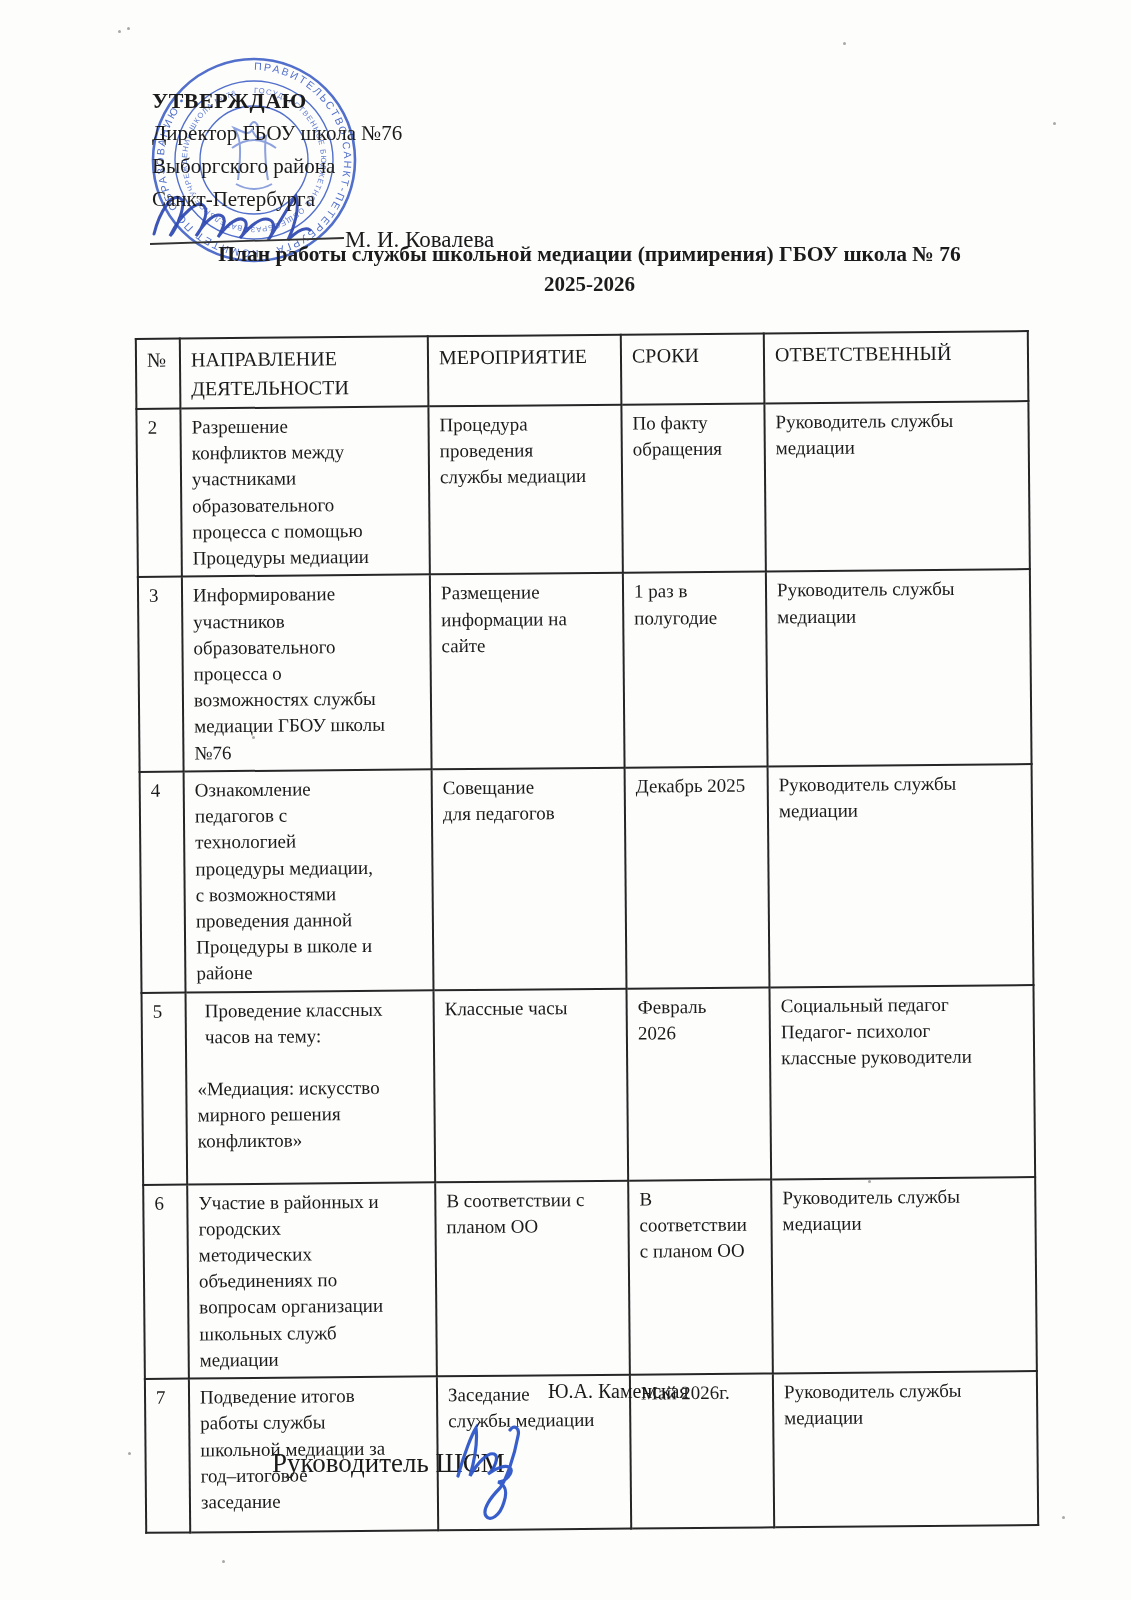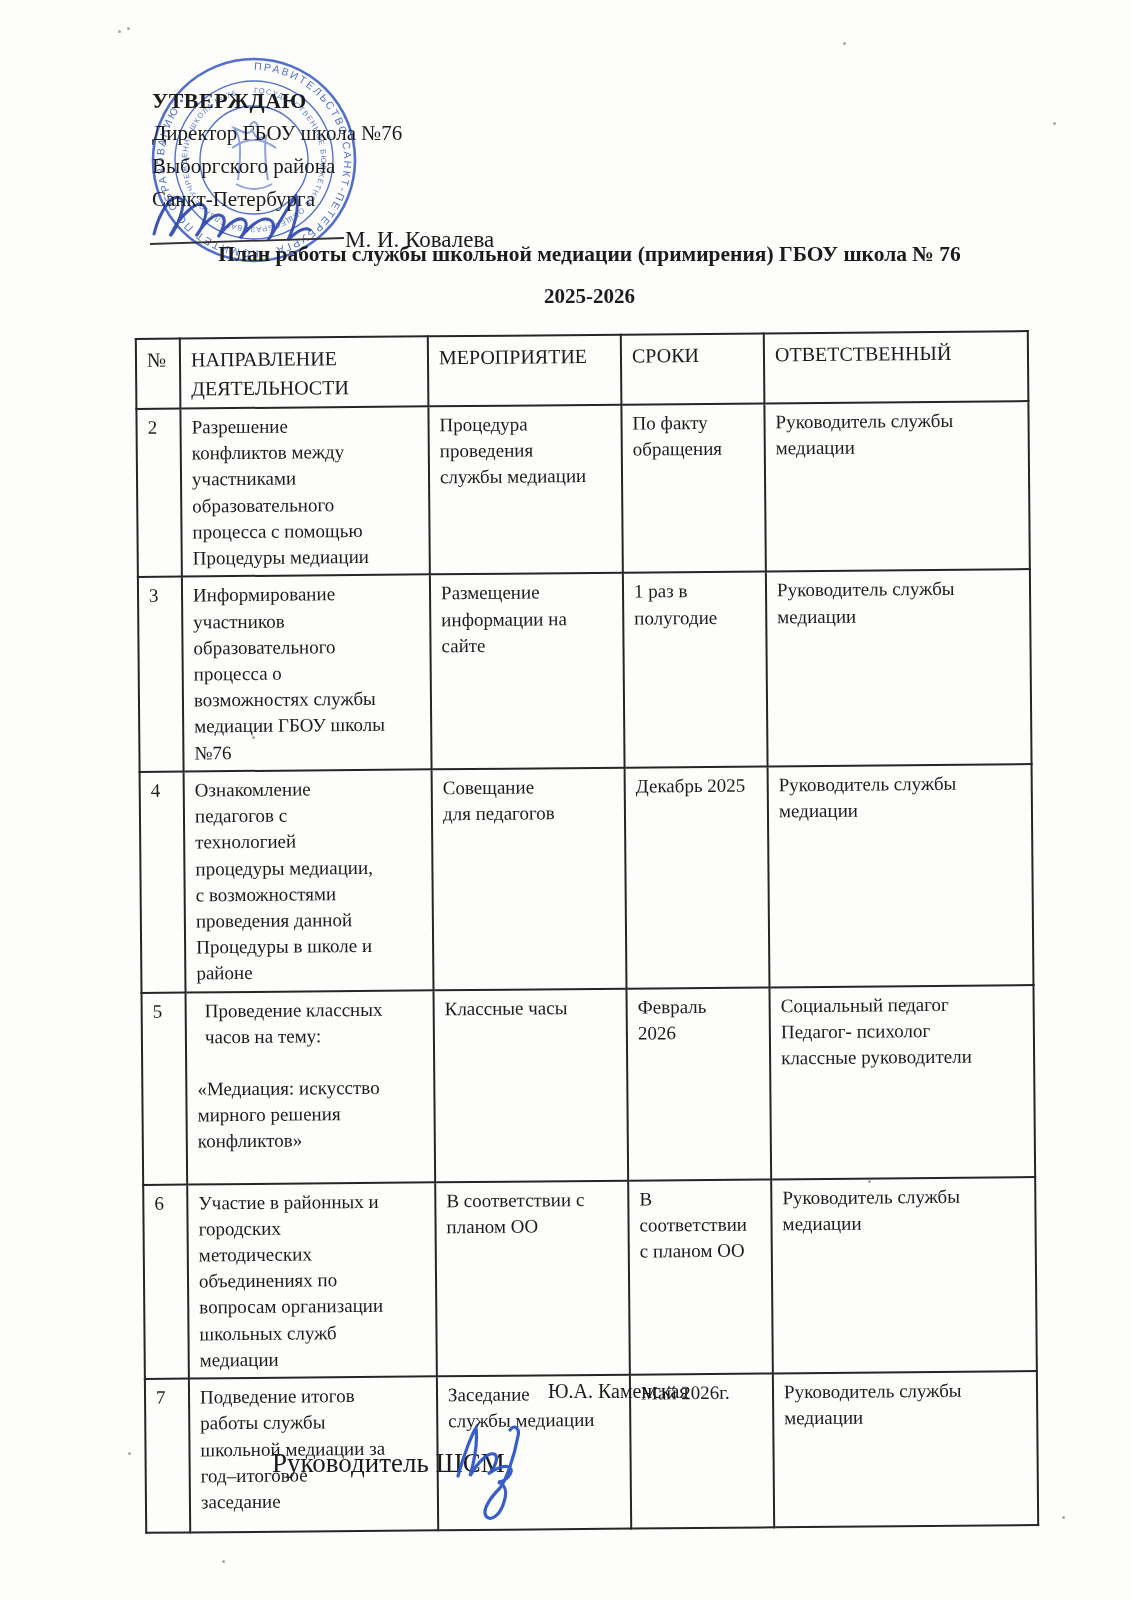--- a/index.html
+++ b/index.html
@@ -29,21 +29,21 @@
   .stamp svg{width:100%;height:100%;}
   .stamp text{font-family:"Liberation Sans","DejaVu Sans",sans-serif;}
   
   .sig-director{position:absolute;left:146px;top:182px;width:210px;height:72px;z-index:2;}
   .sig-footer{position:absolute;left:448px;top:1418px;width:95px;height:110px;z-index:4;}
   
   .doc-title{
     position:absolute;left:88px;right:40px;top:242px;z-index:3;
     text-align:center;font-weight:bold;font-size:21.5px;
   }
-  .doc-title .year{margin-top:17px;font-size:21px;}
+  .doc-title .year{margin-top:5px;font-size:21px;}
   
   .plan-table-wrap{
     position:absolute;left:140px;top:334px;width:892px;
     transform:rotate(-0.5deg);transform-origin:50% 50%;
   }
   table.plan{
     border-collapse:collapse;table-layout:fixed;width:892px;
     font-size:19px;line-height:1.38;
   }
   table.plan th,table.plan td{

